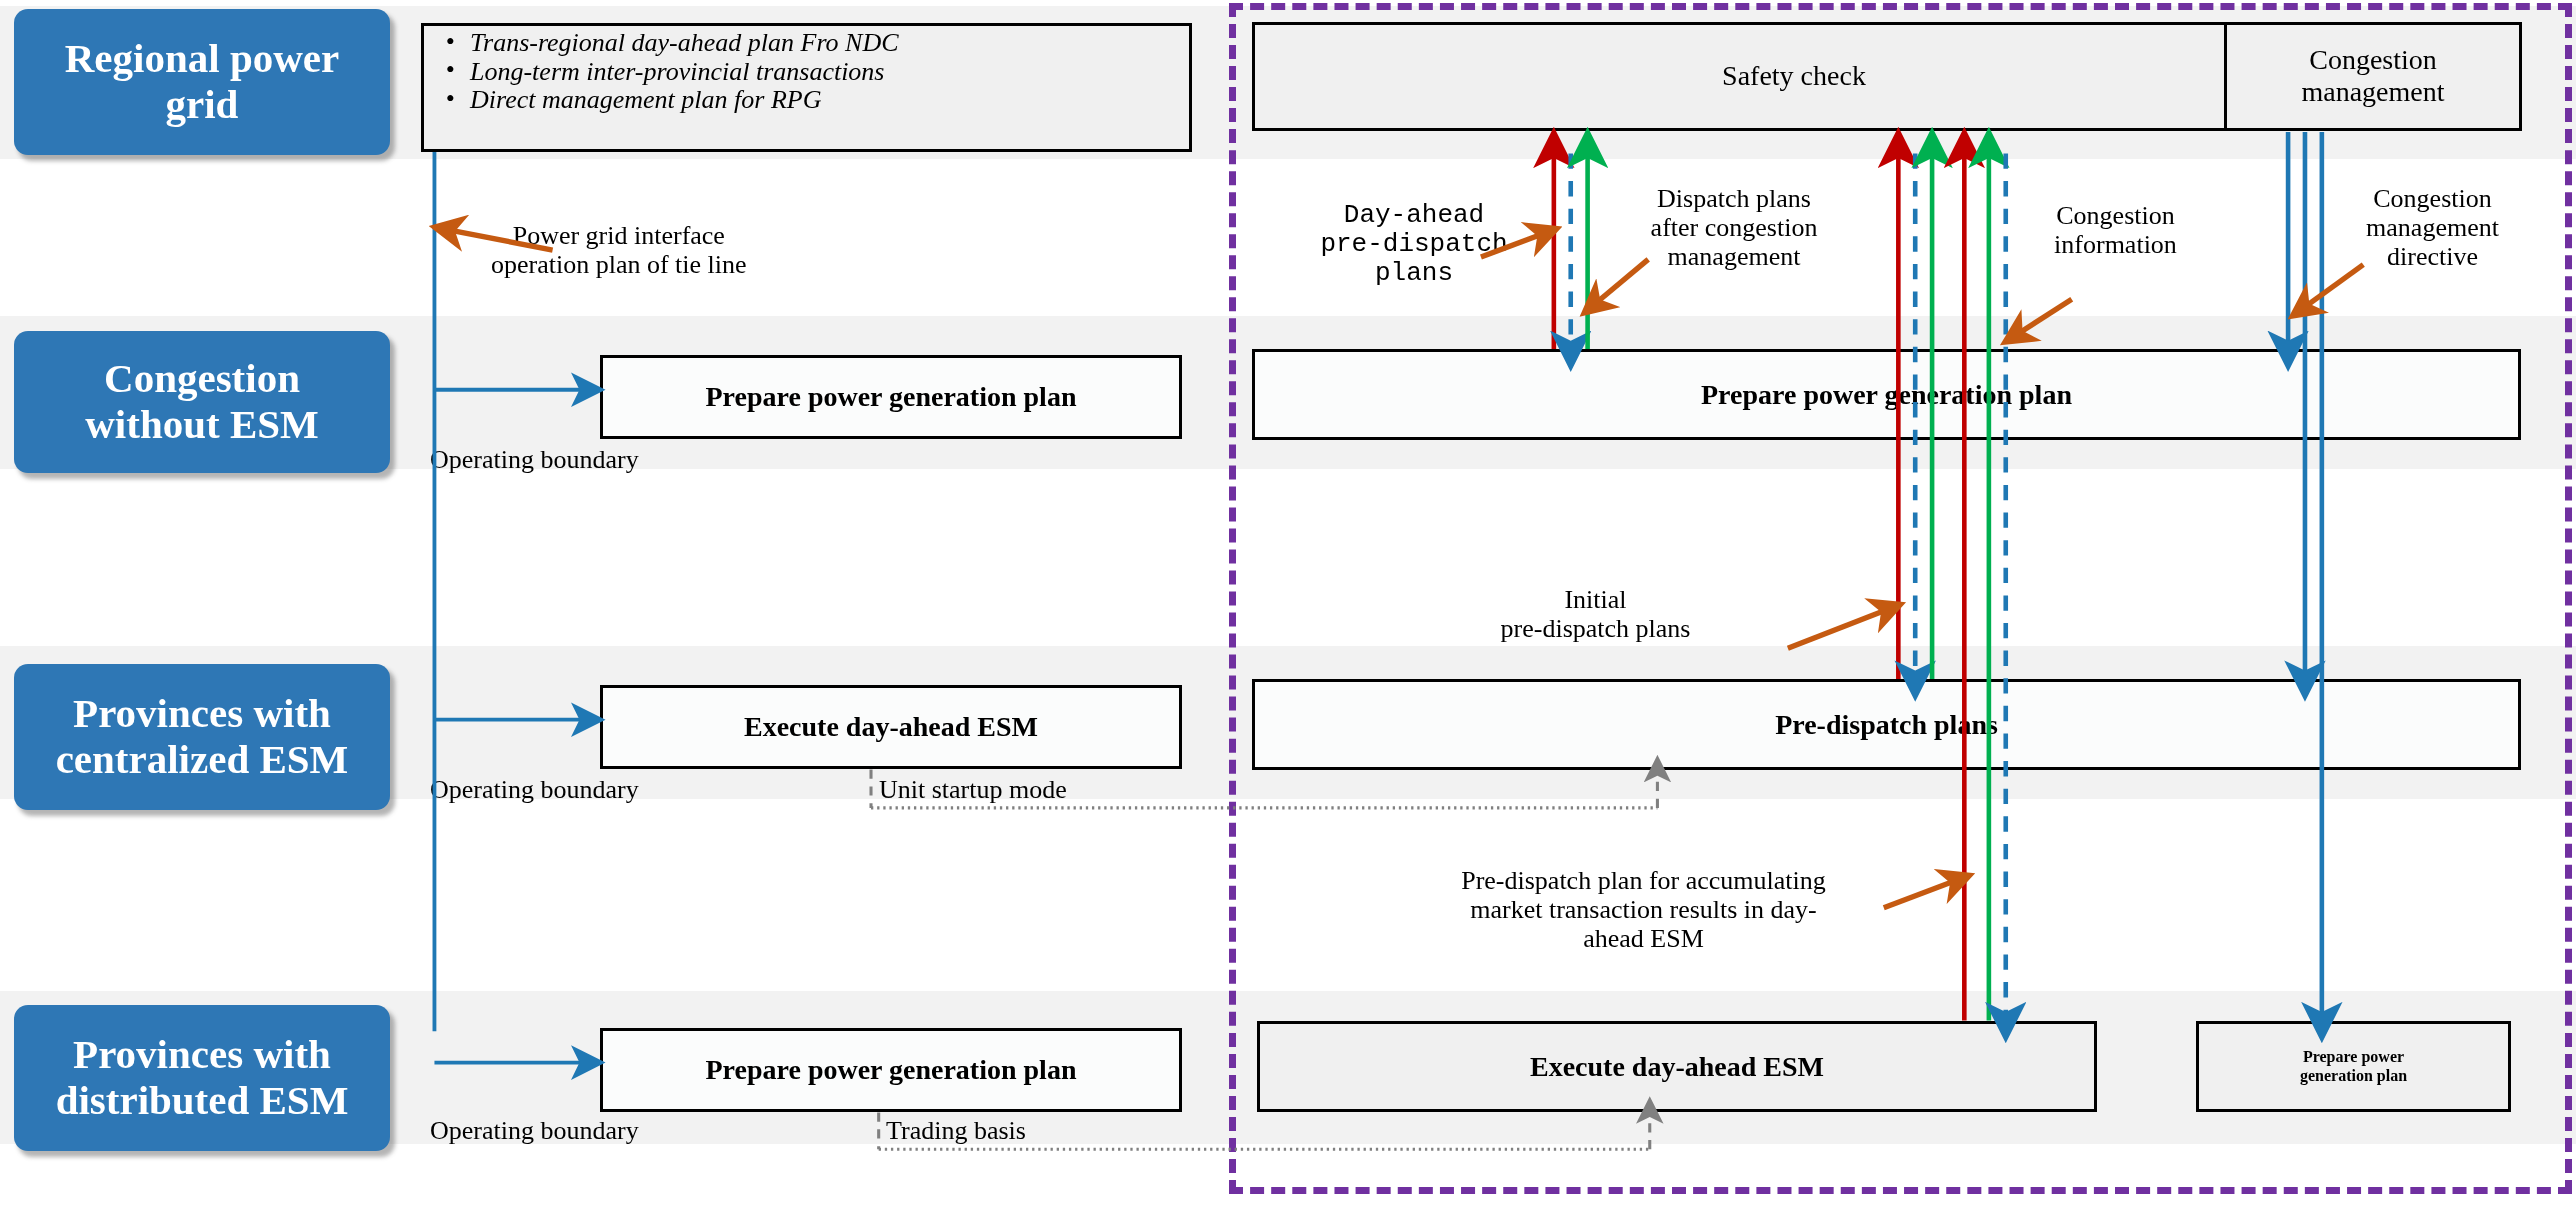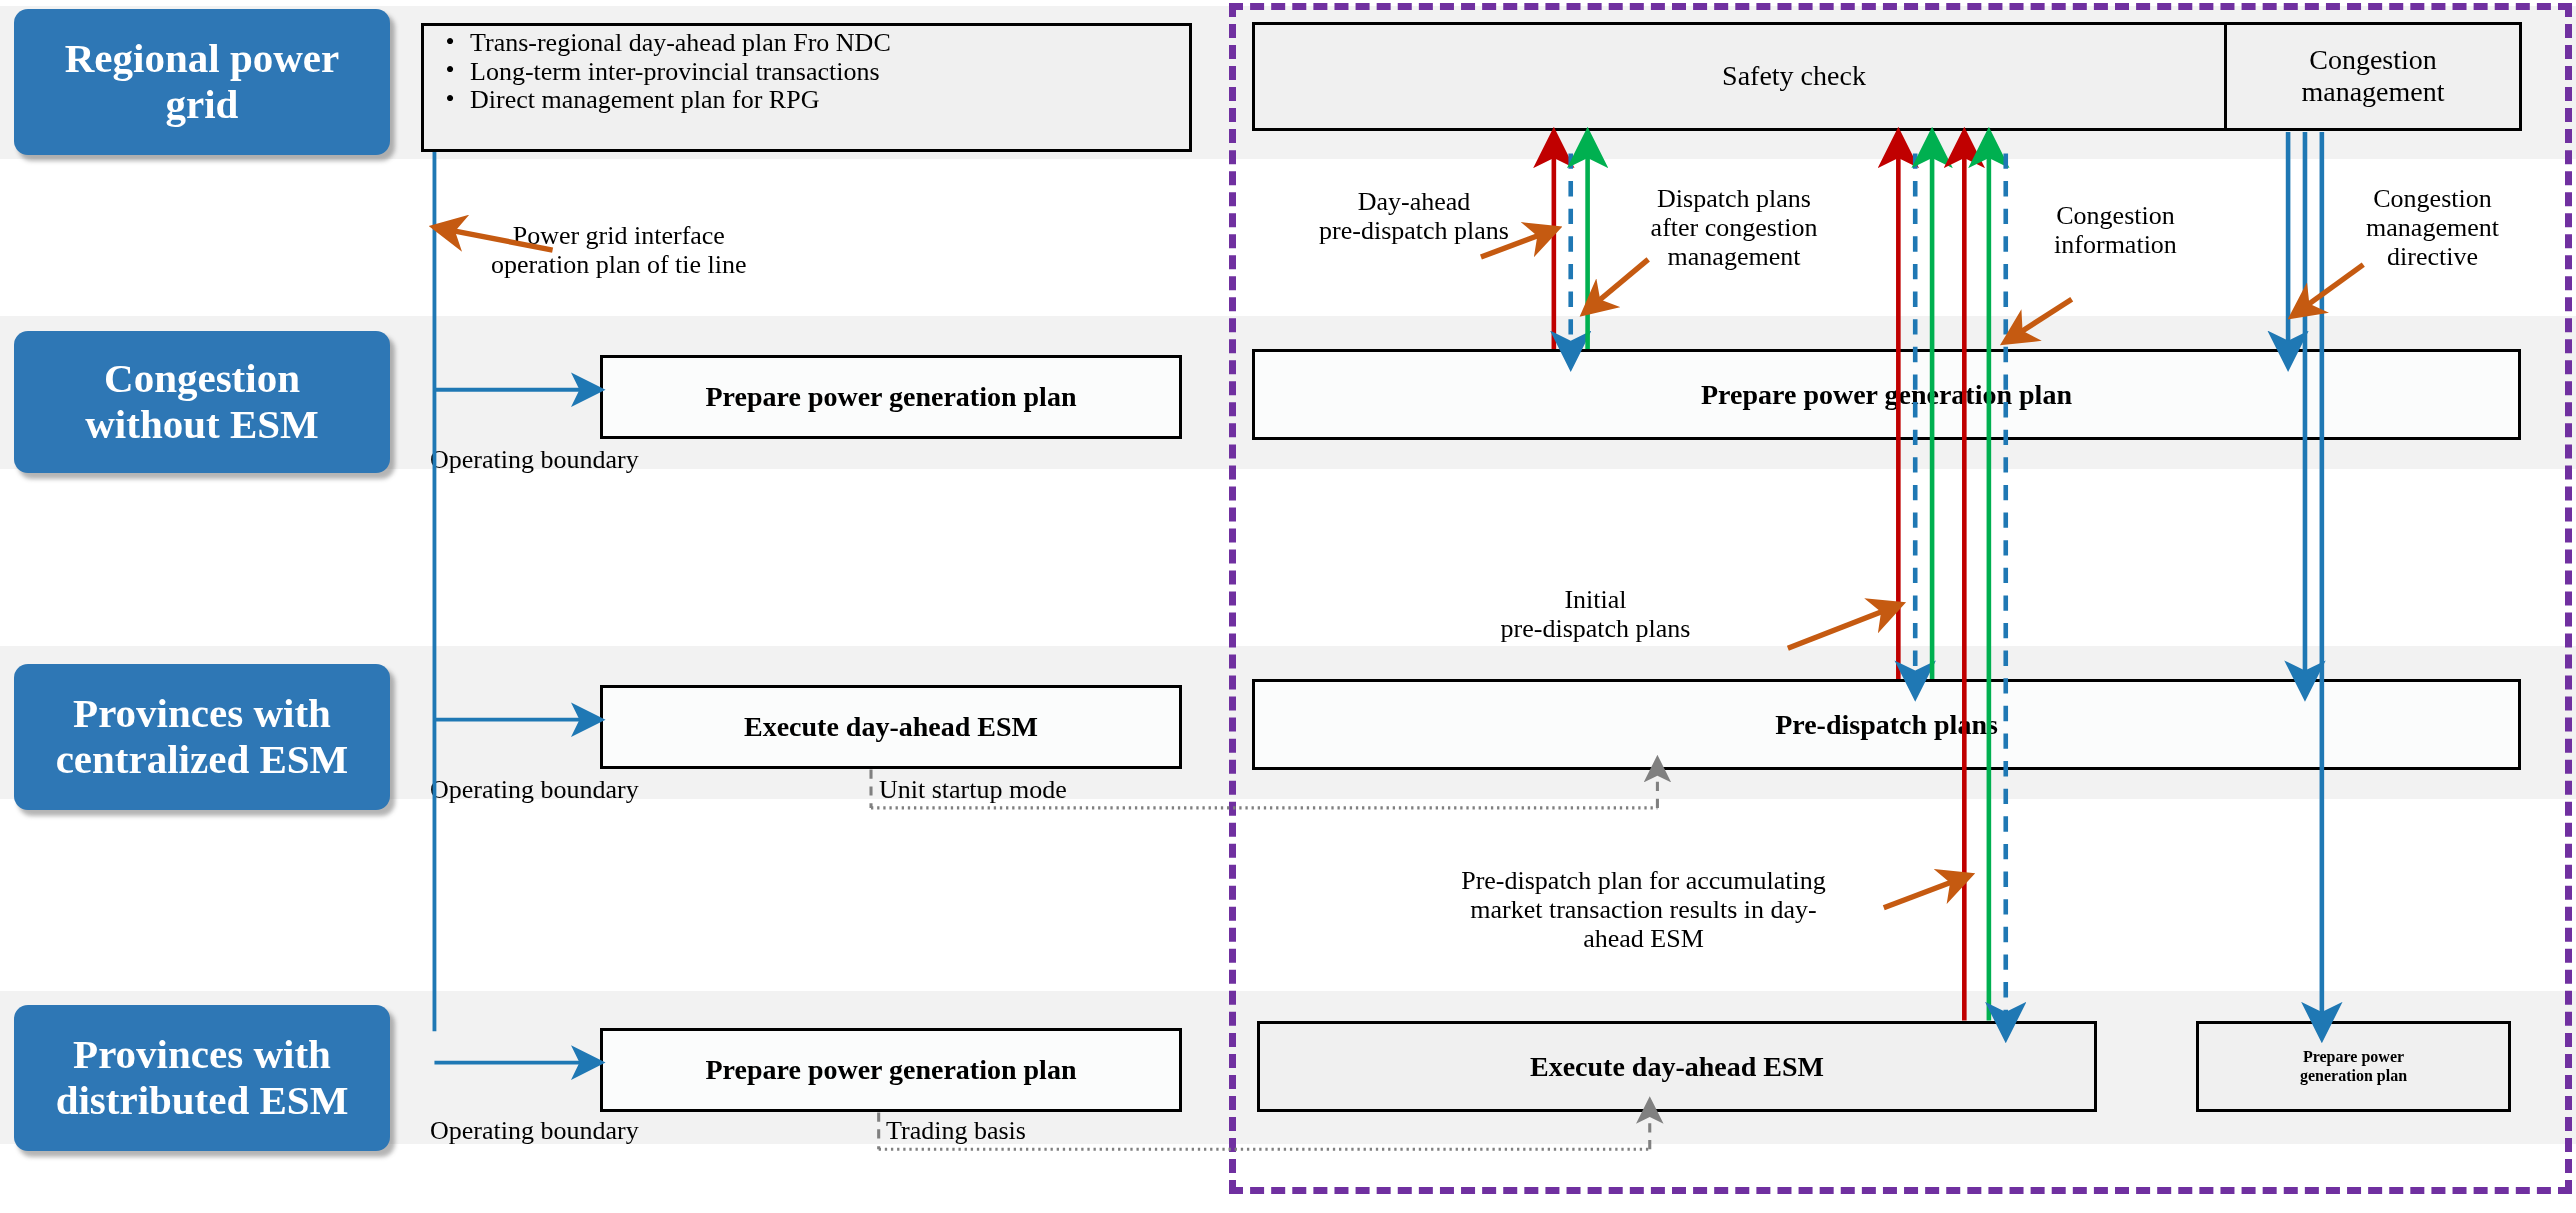--- a/index.html
+++ b/index.html
@@ -41,21 +41,21 @@
   .pbox.grey{background:#f0f0f0;}
 
   
   .bulletbox{
     position:absolute;
     border:3.1px solid #000;
     background:#f0f0f0;
     box-sizing:border-box;
     padding:3.1px 0 3.1px 20px;
   }
-  .bulletbox ul{margin:0;padding:0 0 0 26px;list-style:none;}
+  .bulletbox ul{margin:0;padding:0 0 0 26px;list-style:none;font-style:italic;}
   .bulletbox li{
     font-size:26px;line-height:1.10;color:#000;white-space:nowrap;position:relative;
   }
   .bulletbox li:before{
     content:"\2022";position:absolute;left:-24.6px;top:-1.5px;font-size:26px;
   }
 
   
   .lbl{
     position:absolute;font-size:26px;line-height:1.12;color:#000;white-space:pre-line;
@@ -143,21 +143,21 @@
 
   <div class="lbl" style="left:430px;top:445px;">Operating boundary</div>
   <div class="lbl" style="left:430px;top:775px;">Operating boundary</div>
   <div class="lbl" style="left:430px;top:1116px;">Operating boundary</div>
   <div class="lbl" style="left:879px;top:775px;">Unit startup mode</div>
   <div class="lbl" style="left:886px;top:1116px;">Trading basis</div>
 
   <div class="lbl" style="left:491px;top:221px;text-align:center;">Power grid interface
 operation plan of tie line</div>
 
-  <div class="lbl ctr" style="left:1274px;top:187px;width:280px;">Day-ahead
+  <div class="lbl ctr" style="left:1274px;top:201px;width:280px;font-family:Liberation Mono, monospace;">Day-ahead
 pre-dispatch plans</div>
 
   <div class="lbl ctr" style="left:1596px;top:184px;width:276px;">Dispatch plans
 after congestion
 management</div>
 
   <div class="lbl ctr" style="left:2004px;top:201px;width:223px;">Congestion
 information</div>
 
   <div class="lbl ctr" style="left:2302px;top:184px;width:261px;">Congestion

